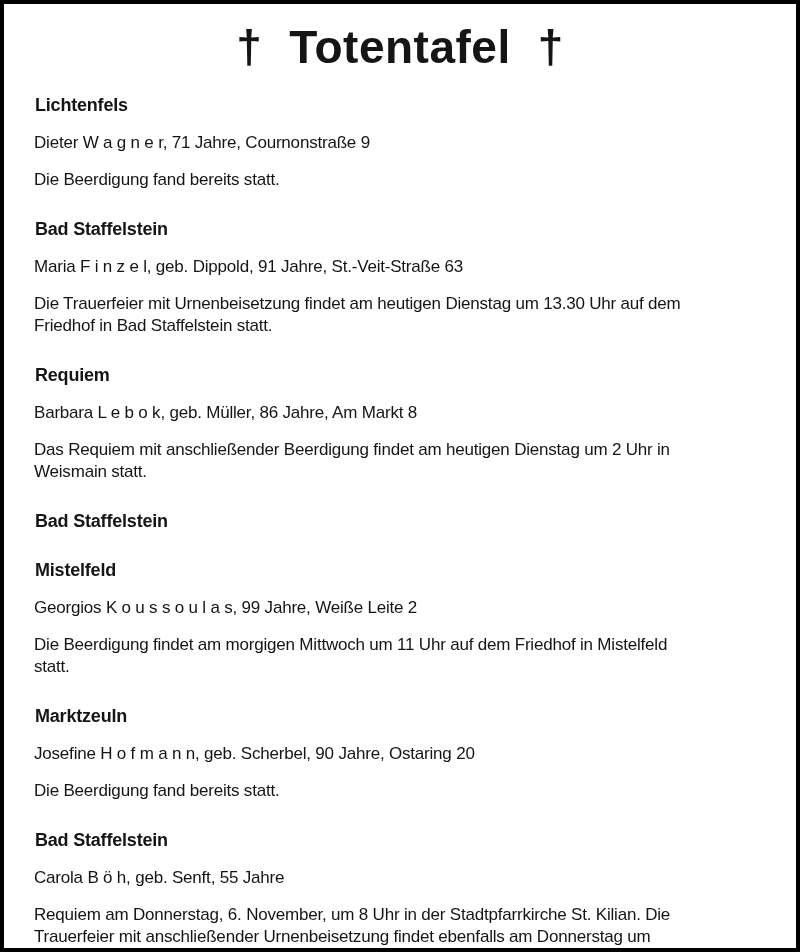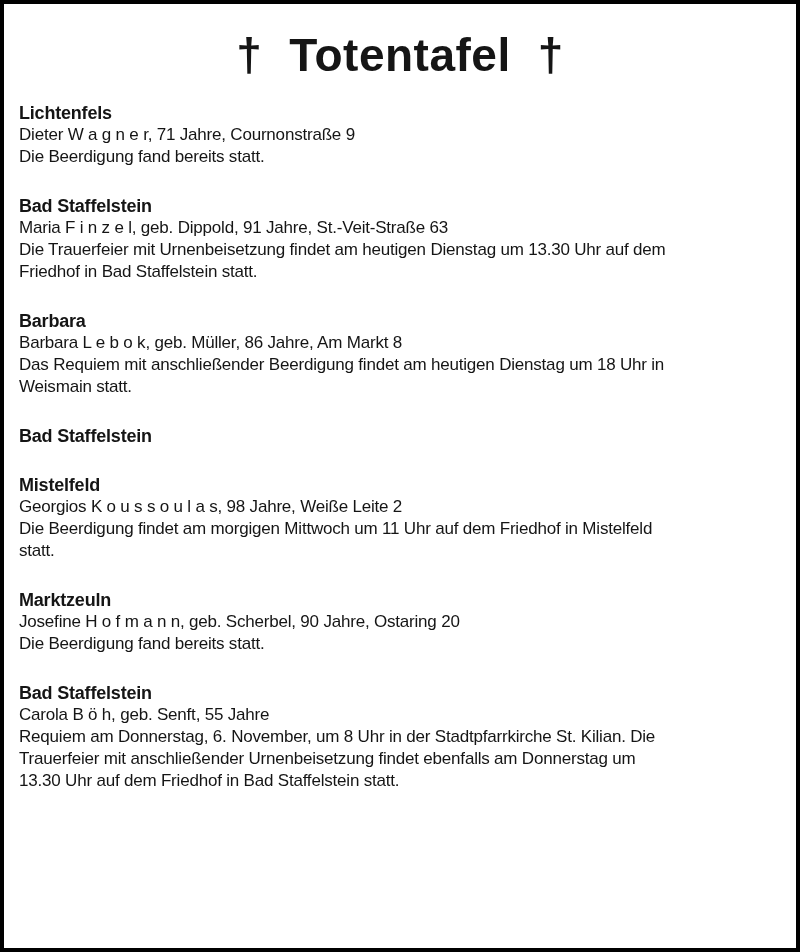--- a/index.html
+++ b/index.html
@@ -3,46 +3,46 @@
 <meta charset="utf-8">
 <style>
   html, body { margin: 0; padding: 0; background: #ffffff; }
   .sheet {
     position: relative;
     width: 800px;
     height: 952px;
     box-sizing: border-box;
     border: 4px solid #000000;
     background: #ffffff;
-    padding: 8px 15px;
+    padding: 0 15px;
     overflow: hidden;
     font-family: "Liberation Sans", "DejaVu Sans", sans-serif;
     color: #151515;
   }
   .title {
     margin: 17px 0 20px 0;
     text-align: center;
     font-size: 46px;
     line-height: 53px;
     font-weight: 700;
     letter-spacing: 0.5px;
     white-space: nowrap;
   }
   .title .cross { display: inline-block; margin: 0 27px; transform: scaleY(1.02); }
   .entry { margin: 0 0 27px 0; }
   .entry:last-child { margin-bottom: 0; }
   .entry h2 {
-    margin: 0;
+    margin: 16px;
     font-size: 18px;
     line-height: 22px;
     font-weight: 700;
     letter-spacing: -0.2px;
   }
   .entry p {
-    margin: 0;
+    margin: 15px;
     font-size: 17px;
     line-height: 22px;
     letter-spacing: -0.2px;
     white-space: pre-line;
   }
 </style>
 </head>
 <body>
 
 <div class="sheet">
@@ -58,33 +58,33 @@
 
 
   <section class="entry">
     <h2>Bad Staffelstein</h2>
     <p>Maria F i n z e l, geb. Dippold, 91 Jahre, St.-Veit-Straße 63</p>
     <p>Die Trauerfeier mit Urnenbeisetzung findet am heutigen Dienstag um 13.30 Uhr auf dem
 Friedhof in Bad Staffelstein statt.</p>
   </section>
 
   <section class="entry">
-    <h2>Barbara</h2>
+    <h2>Requiem</h2>
     <p>Barbara L e b o k, geb. Müller, 86 Jahre, Am Markt 8</p>
-    <p>Das Requiem mit anschließender Beerdigung findet am heutigen Dienstag um 18 Uhr in
+    <p>Das Requiem mit anschließender Beerdigung findet am heutigen Dienstag um 2 Uhr in
 Weismain statt.</p>
   </section>
 
   <section class="entry">
     <h2>Bad Staffelstein</h2>
   </section>
 
   <section class="entry">
     <h2>Mistelfeld</h2>
-    <p>Georgios K o u s s o u l a s, 98 Jahre, Weiße Leite 2</p>
+    <p>Georgios K o u s s o u l a s, 99 Jahre, Weiße Leite 2</p>
     <p>Die Beerdigung findet am morgigen Mittwoch um 11 Uhr auf dem Friedhof in Mistelfeld
 statt.</p>
   </section>
 
   <section class="entry">
     <h2>Marktzeuln</h2>
     <p>Josefine H o f m a n n, geb. Scherbel, 90 Jahre, Ostaring 20</p>
     <p>Die Beerdigung fand bereits statt.</p>
   </section>
 

